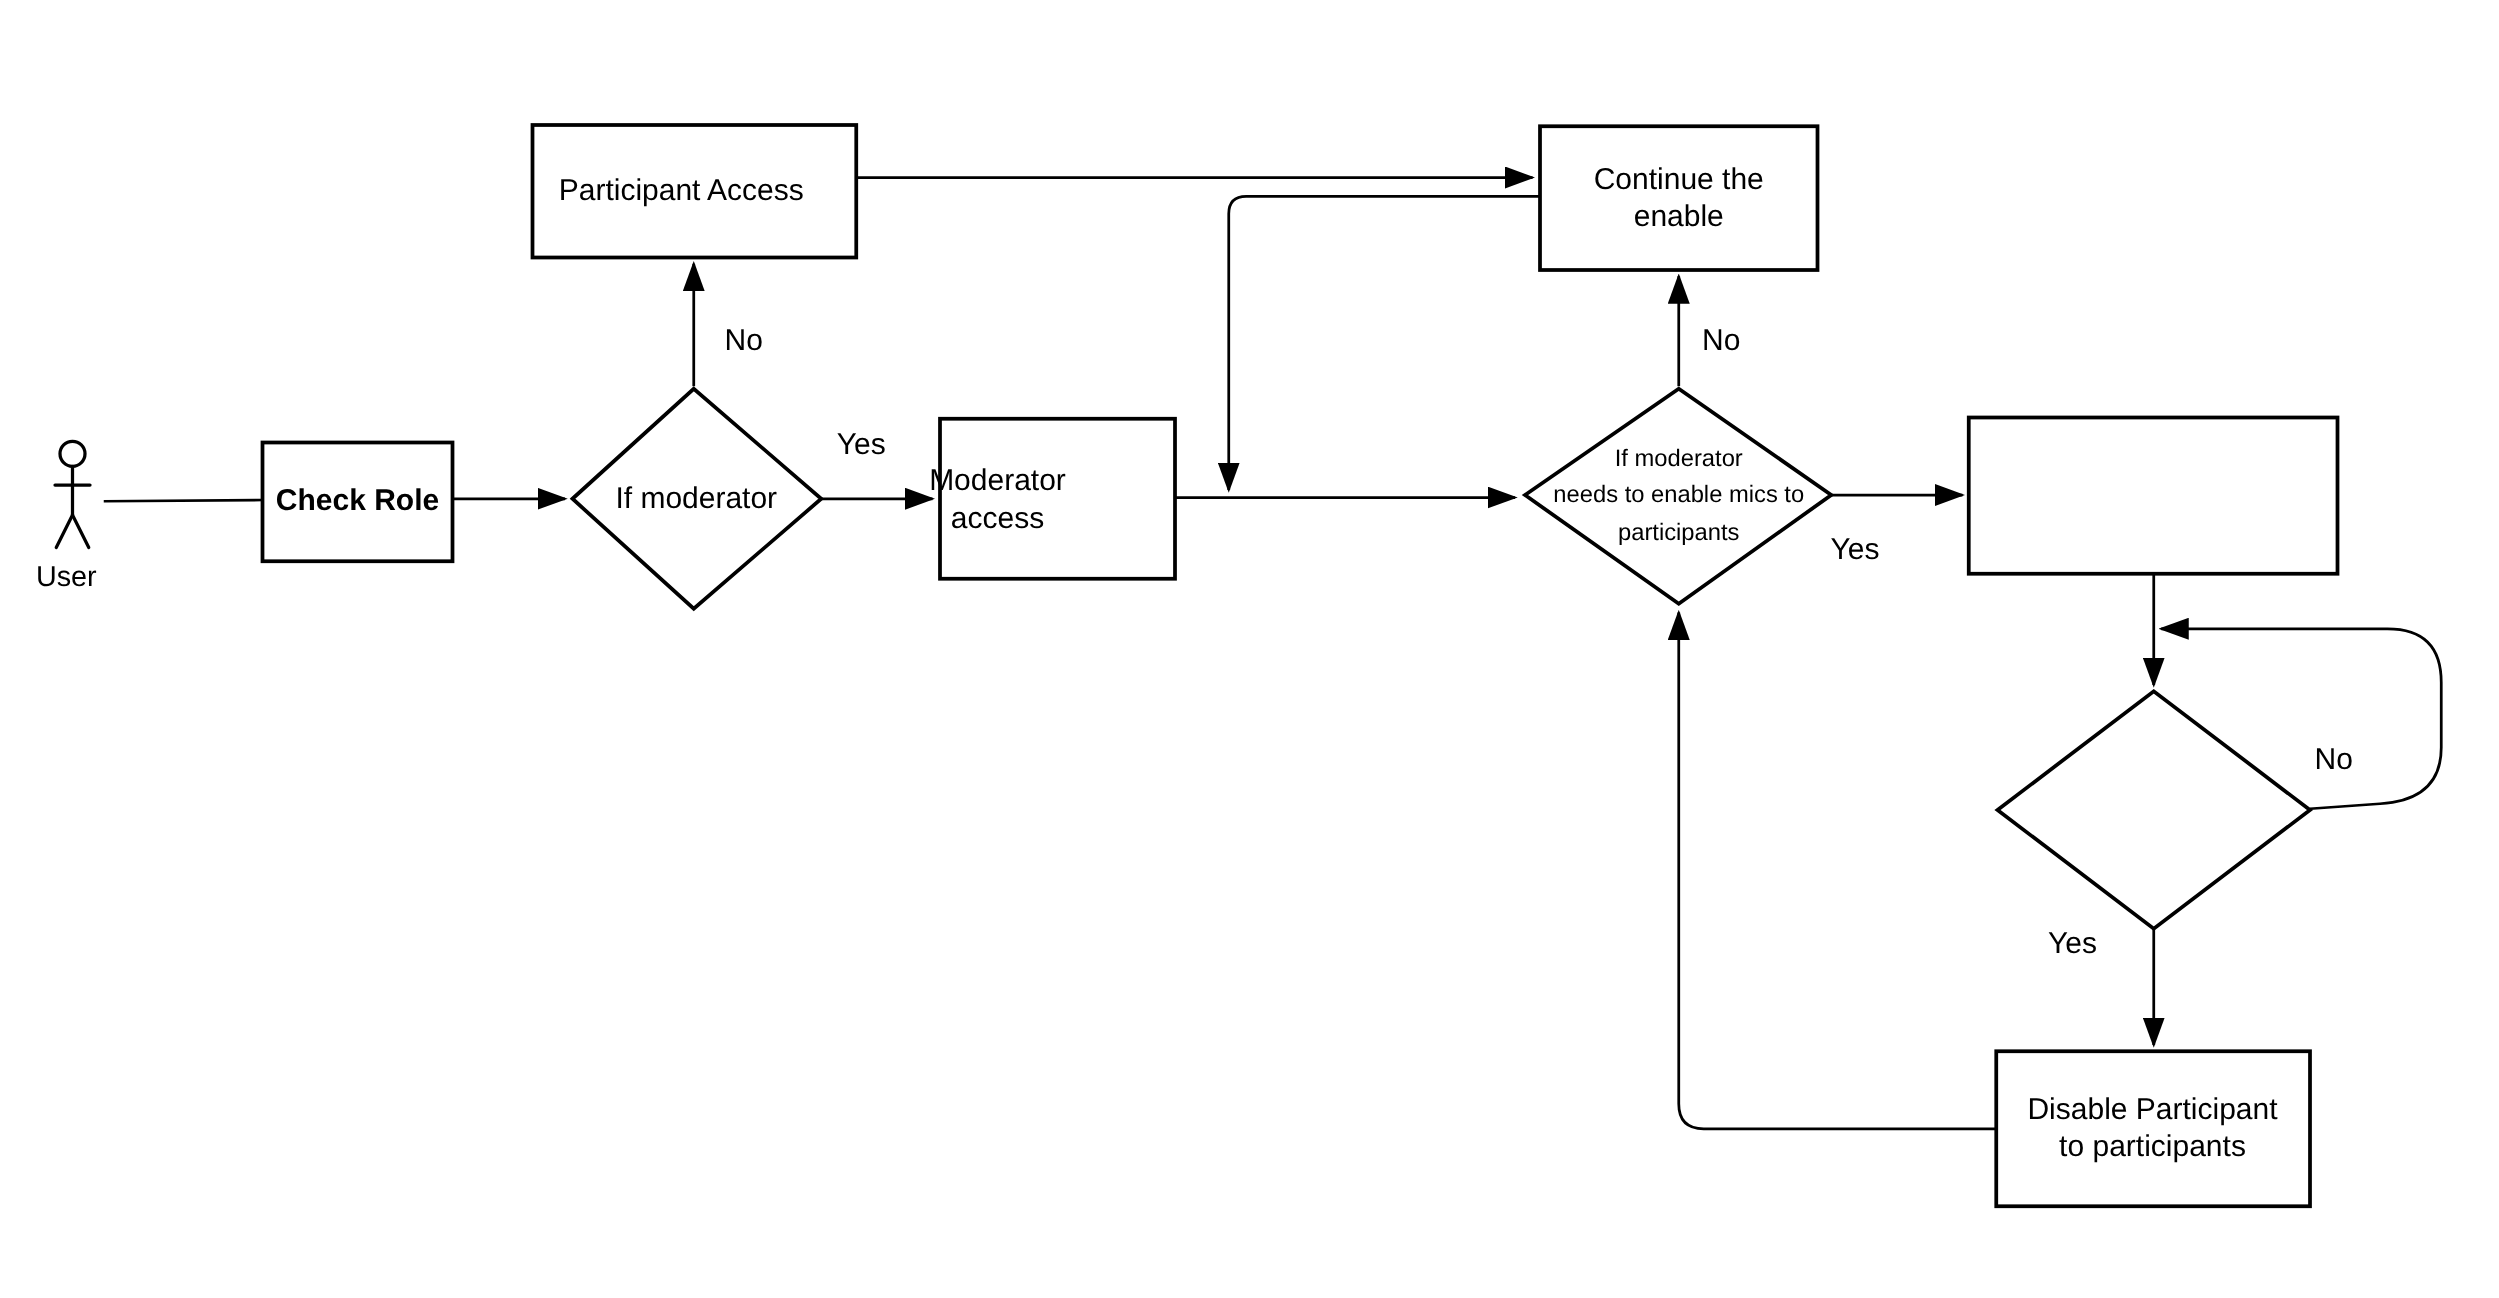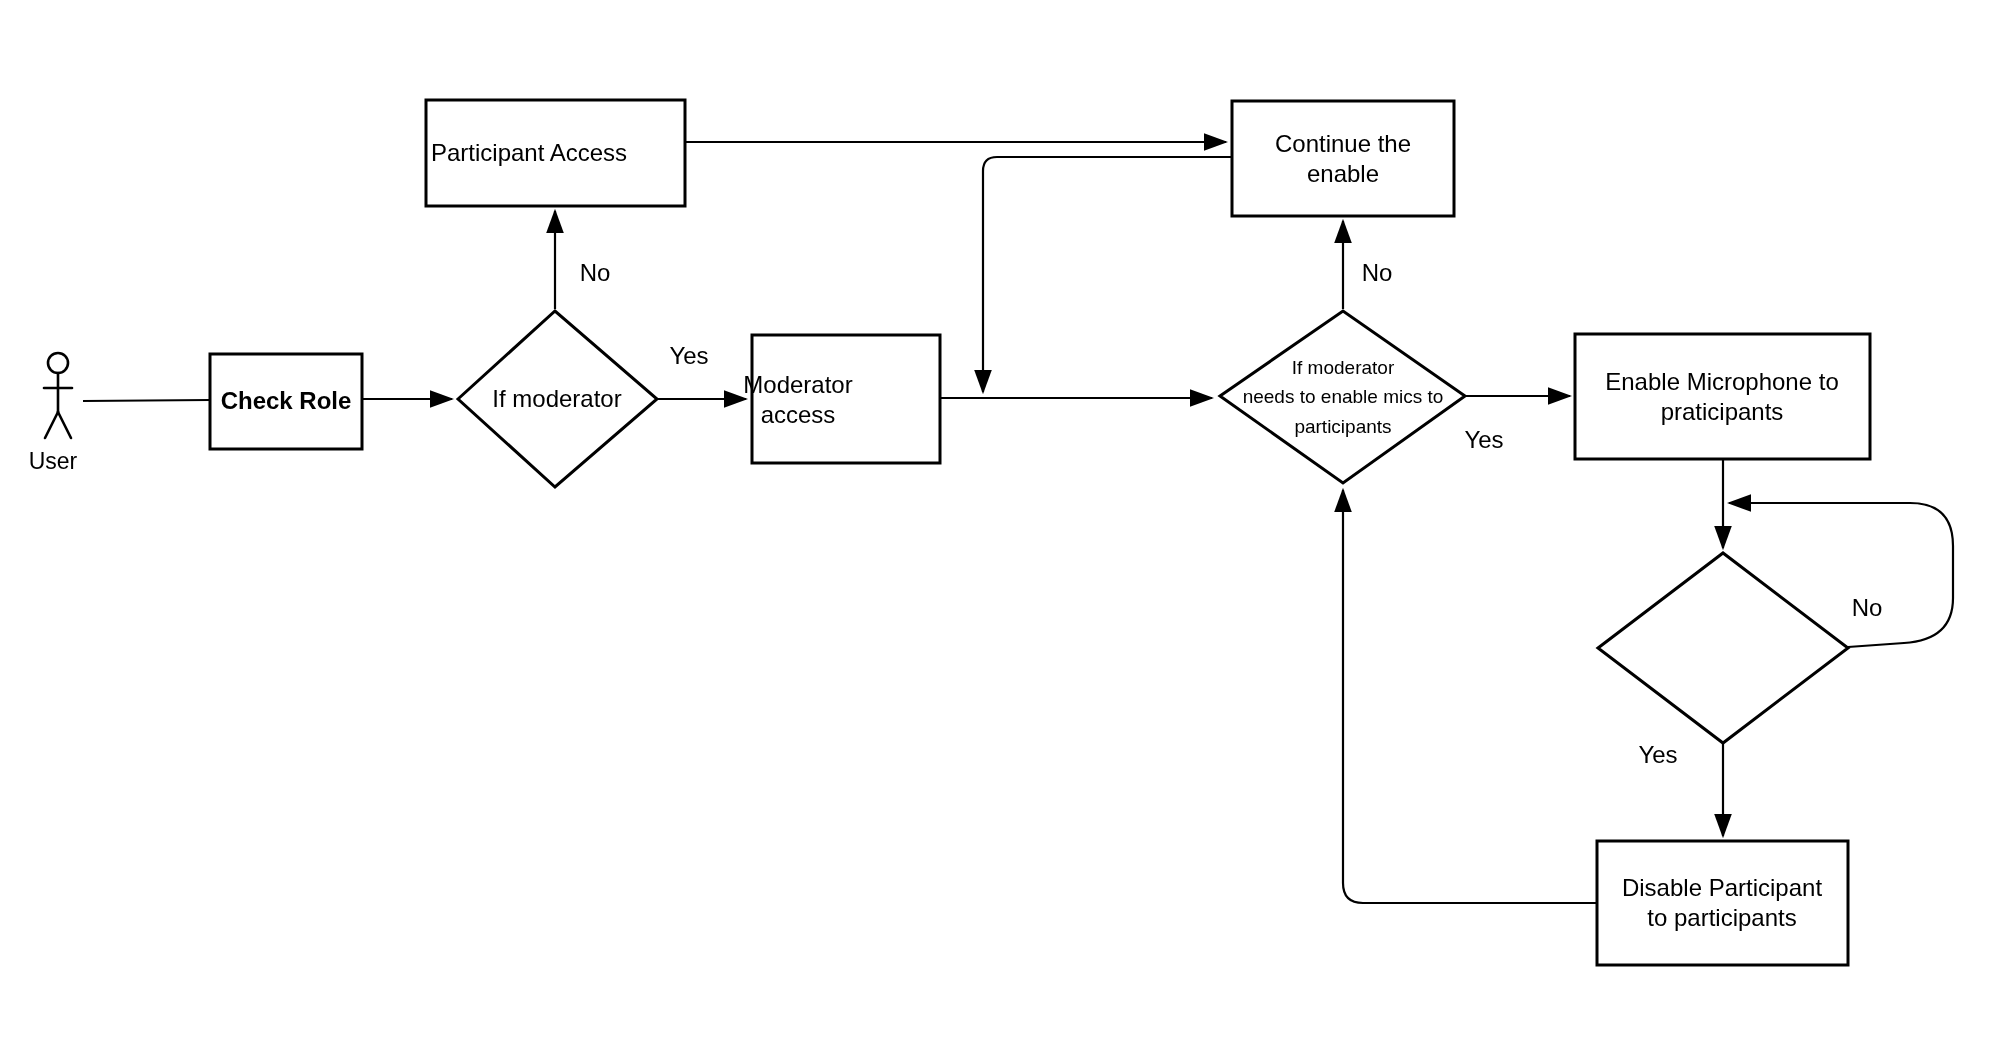--- a/index.html
+++ b/index.html
@@ -98,32 +98,30 @@
 
     <g>
       <circle class="actor" cx="58" cy="363" r="10"></circle>
       <path class="actor" d="M58,373 L58,412"></path>
       <path class="actor" d="M44,388 L72,388"></path>
       <path class="actor" d="M58,412 L45,438"></path>
       <path class="actor" d="M58,412 L71,438"></path>
     </g>
   </svg>
 
-  <div class="lbl" style="left:529px; top:153px;text-align:center;">Participant Access</div>
+  <div class="lbl" style="left:545px; top:153px;text-align:center;">Participant Access</div>
   <div class="lbl" style="left:1343px; top:159px;">Continue the
 enable</div>
   <div class="lbl" style="left:286px; top:401px;font-weight:bold;">Check Role</div>
   <div class="lbl" style="left:557px; top:399px;">If moderator</div>
   <div class="lbl" style="left:798px; top:400px;">Moderator
 access</div>
   <div class="lbl small" style="left:1343px; top:397px;">If moderator
 needs to enable mics to
 participants</div>
-  <div class="lbl" style="left:1722px; top:397px;">Enable Microphone to
-praticipants</div>
   <div class="lbl" style="left:1722px; top:903px;">Disable Participant
 to participants</div>
 
   <div class="lbl user" style="left:53px; top:461px;text-align:center;">User</div>
 
   <div class="lbl" style="left:595px; top:273px;">No</div>
   <div class="lbl" style="left:689px; top:356px;">Yes</div>
   <div class="lbl" style="left:1377px; top:273px;">No</div>
   <div class="lbl" style="left:1484px; top:440px;">Yes</div>
   <div class="lbl" style="left:1867px; top:608px;">No</div>

